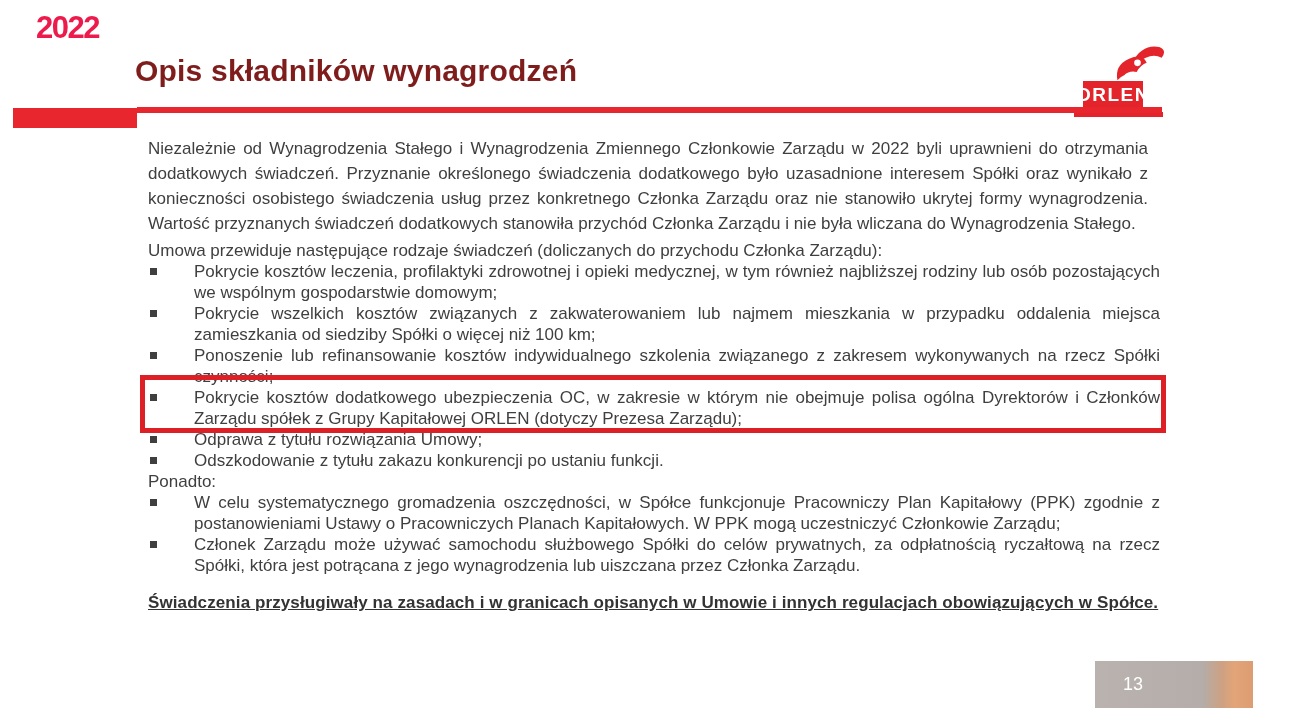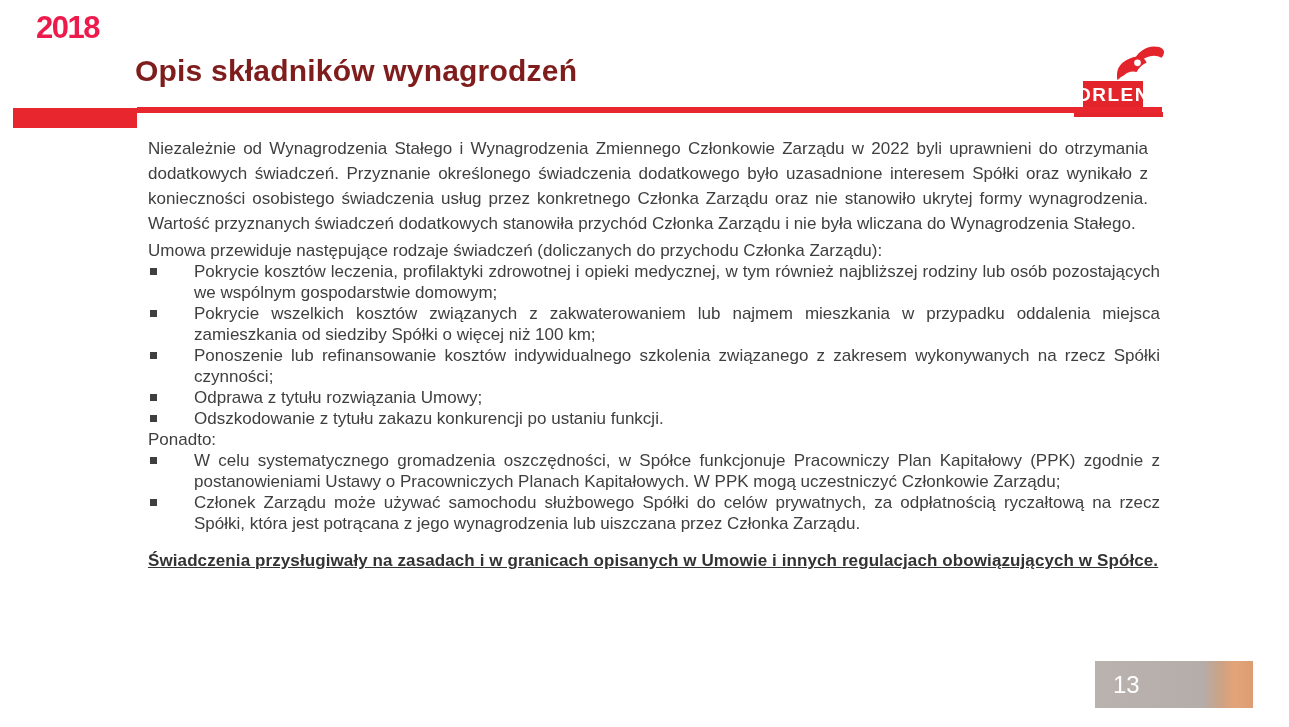--- a/index.html
+++ b/index.html
@@ -56,26 +56,26 @@
     margin:16px 0 0 0;font-weight:bold;text-decoration:underline;
     line-height:22px;color:#333333;letter-spacing:0.1px;
   }
 
   
   .pagenum-bar{
     position:absolute;left:1095px;top:661px;width:158px;height:47px;
     background:linear-gradient(to right,#b9b2af 0%,#b4ada9 68%,#cda183 80%,#e2a478 88%,#dd9d72 100%);
     display:flex;align-items:center;
   }
-  .pagenum-bar span{color:#ffffff;font-size:24px;padding-left:18px;}
+  .pagenum-bar span{color:#ffffff;font-size:18px;padding-left:28px;}
 </style>
 </head>
 <body>
 
-<div class="year-badge">2018</div>
+<div class="year-badge">2022</div>
 <div class="page-title">Opis składników wynagrodzeń</div>
 
 <div class="logo">
   <svg class="logo-eagle" viewBox="0 0 70 48">
     <path d="M32 24 Q44 2 64 6 Q74 10 67 19 Q58 14 48 19 Q39 24 32 24 Z" fill="#e3242b"></path>
     <path d="M14 46 Q10 28 28 20 Q44 13 49 25 Q42 27 37 36 Q28 34 22 40 Q17 42 14 46 Z" fill="#e3242b"></path>
     <circle cx="38" cy="25" r="4" fill="#ffffff"></circle>
   </svg>
   <div class="logo-box">
     <span>ORLEN</span>
@@ -100,20 +100,25 @@
     </li>
     <li>
       <span class="sq"></span>
       <span>Pokrycie wszelkich kosztów związanych z zakwaterowaniem lub najmem mieszkania w przypadku oddalenia miejsca zamieszkania od siedziby Spółki o więcej niż 100 km;</span>
     </li>
     <li>
       <span class="sq"></span>
       <span>Ponoszenie lub refinansowanie kosztów indywidualnego szkolenia związanego z zakresem wykonywanych na rzecz Spółki czynności;</span>
     </li>
     <li>
+      <div class="highlight-box"></div>
+      <span class="sq"></span>
+      <span>Pokrycie kosztów dodatkowego ubezpieczenia OC, w zakresie w którym nie obejmuje polisa ogólna Dyrektorów i Członków Zarządu spółek z Grupy Kapitałowej ORLEN (dotyczy Prezesa Zarządu);</span>
+    </li>
+    <li>
       <span class="sq"></span>
       <span>Odprawa z tytułu rozwiązania Umowy;</span>
     </li>
     <li>
       <span class="sq"></span>
       <span>Odszkodowanie z tytułu zakazu konkurencji po ustaniu funkcji.</span>
     </li>
   </ul>
 
   <p class="ponadto">Ponadto:</p>

